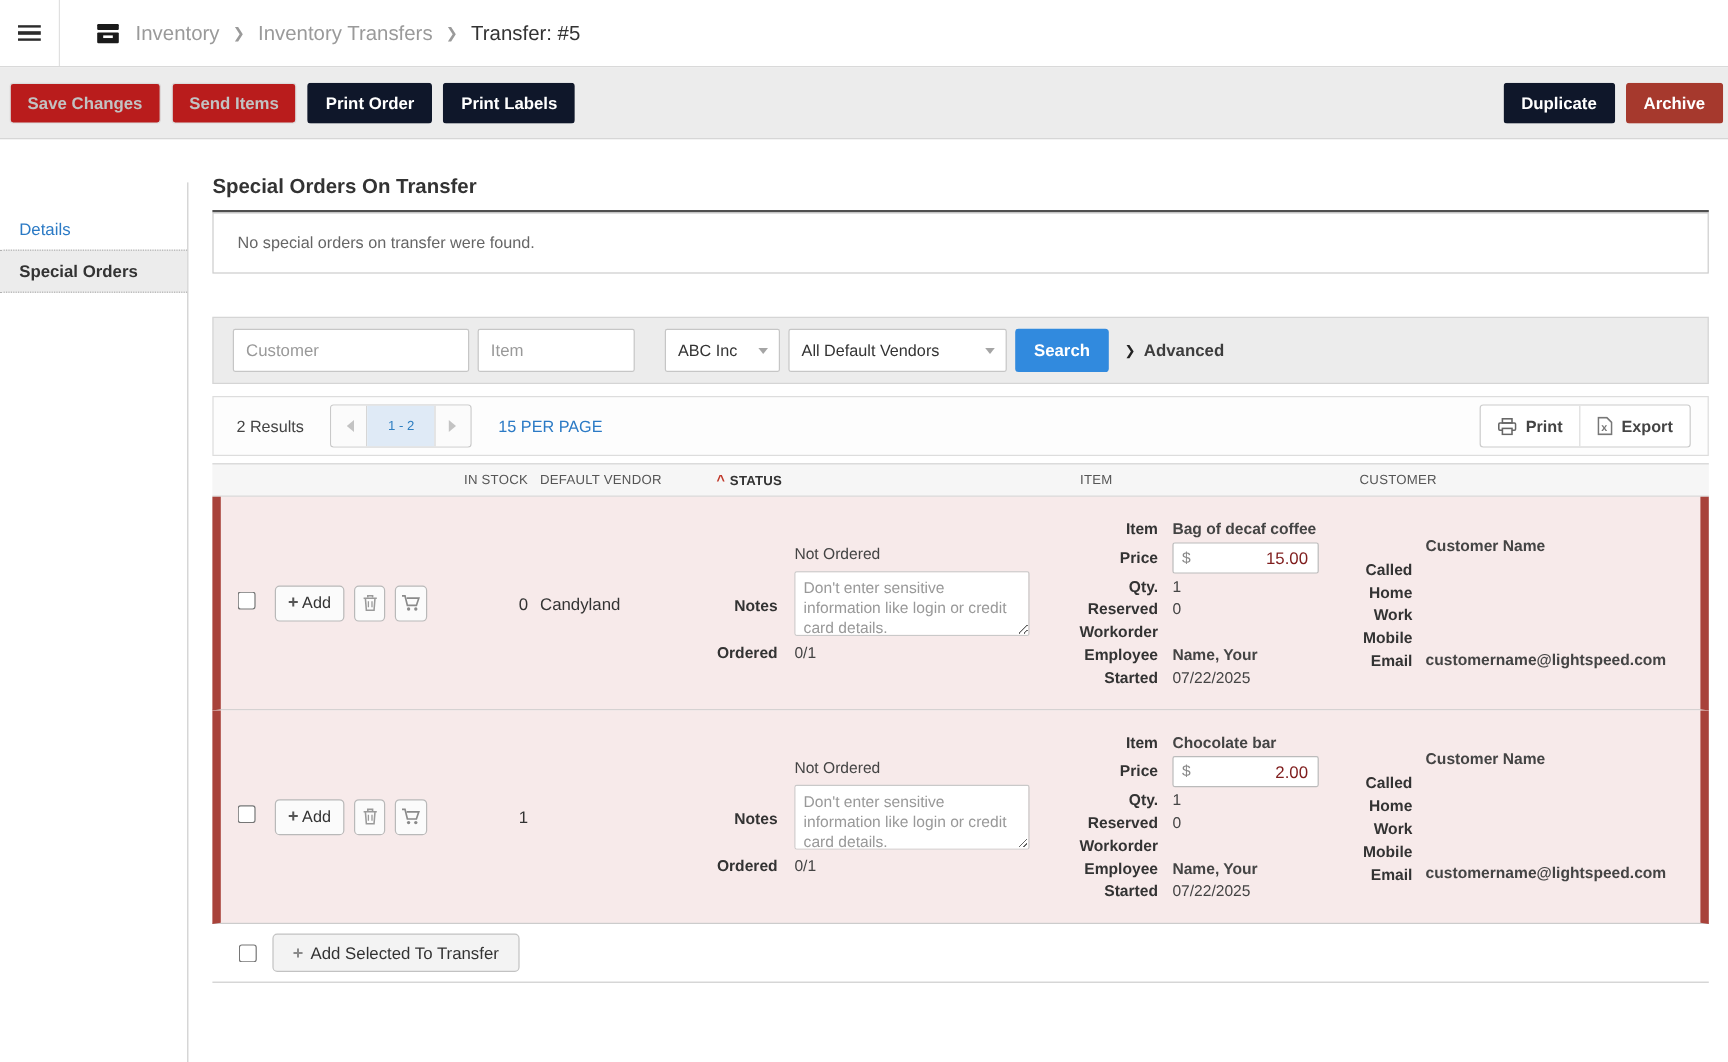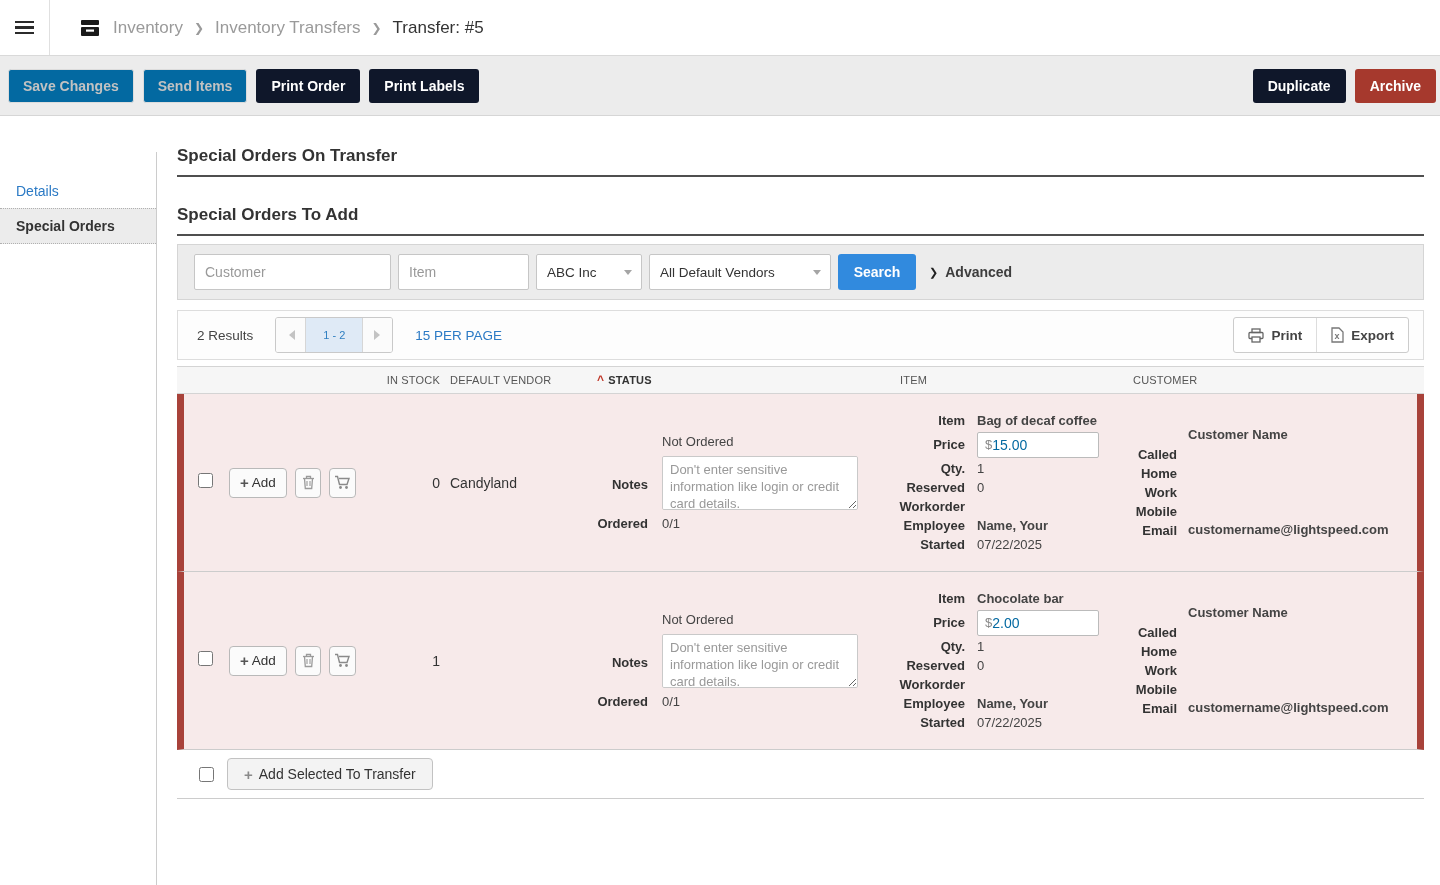--- a/index.html
+++ b/index.html
@@ -12,21 +12,21 @@
   .hamburger div { height:2.5px; background:#2b2b2b; margin:3px 0; }
   .crumbs { display:flex; align-items:center; gap:11px; padding-left:30px; font-size:17px; }
   .crumb-muted { color:#9a9a9a; }
   .crumb-current { color:#333; }
   .crumb-sep { color:#9a9a9a; font-size:12px; font-weight:bold; }
   .box-icon { display:inline-block; margin-right:2px; }
 
   
   .toolbar { height:60px; background:#ececec; border-bottom:1px solid #d6d6d6; display:flex; align-items:center; padding:0 4px 0 8px; gap:9px; }
   .btn { height:34px; border-radius:3px; font-size:14px; font-weight:600; padding:0 14px; display:inline-flex; align-items:center; cursor:pointer; border:1px solid transparent; font-family:inherit; }
-  .btn-disabled { background:#0369a1; border-color:#dcdcdc; color:#c2c2c2; cursor:default;text-align:center; }
+  .btn-disabled { background:#b91c1c; border-color:#dcdcdc; color:#c2c2c2; cursor:default;text-align:center; }
   .btn-gray { background:#0f172a; color:#fff;text-align:right; }
   .btn-red { background:#a6392d; color:#fff; }
   .toolbar .spacer { flex:1; }
 
   
   .bodywrap { display:flex; height:769px; }
   .sidebar { width:157px; border-right:1px solid #ccc; padding-top:22px; flex-shrink:0;margin-top:36px; }
   .side-item { padding:9px 16px; font-size:14px; cursor:pointer; }
   .side-link { color:#2b7ac5; }
   .side-active { background:#ececec; color:#333; font-weight:600; border-top:1px dotted #b0b0b0; border-bottom:1px dotted #b0b0b0; }
@@ -35,21 +35,21 @@
   .sec-title { font-size:17px; font-weight:bold; color:#333; padding-bottom:9px; border-bottom:2px solid #4f4f4f; }
   .empty-box { border:1px solid #ccc; padding:17px 20px; font-size:13.5px; color:#666; }
   .gap28 { height:28px; }
 
   
   .search-bar { margin-top:8px; background:#ececec; border:1px solid #d5d5d5; padding:9px 16px; display:flex; align-items:center; gap:7px; }
   .s-input { height:36px; border:1px solid #c6c6c6; border-radius:2px; padding:0 10px; font-size:14px; font-family:inherit; color:#333; background:#fff; }
   .s-input::placeholder { color:#999; }
   .in-customer { width:197px; } .in-item { width:131px; }
   .fake-select { height:36px; background:#fff; border:1px solid #c6c6c6; border-radius:2px; display:flex; align-items:center; justify-content:space-between; padding:0 9px 0 10px; font-size:13.5px; color:#333; cursor:pointer; }
-  .sel-shop { width:106px; } .sel-vendor { width:182px; }
+  .sel-shop { width:96px;margin-left:18px; } .sel-vendor { width:182px; }
   .caret-down { width:0; height:0; border:4px solid transparent; border-top:5px solid #a5a5a5; margin-top:4px; }
   .btn-search { width:78px; height:36px; background:#318ade; color:#fff; border:0; border-radius:3px; font-size:14px; font-weight:bold; font-family:inherit; cursor:pointer; }
   .advanced { display:flex; align-items:center; gap:7px; margin-left:6px; font-size:14px; font-weight:bold; color:#3d3d3d; cursor:pointer; }
   .adv-chev { font-size:11px; color:#222; }
 
   
   .results-bar { margin-top:10px; border:1px solid #ddd; background:#fdfdfd; height:50px; display:flex; align-items:center; padding:0 14px 0 19px; gap:22px; }
   .res-count { font-size:13.5px; color:#444; }
   .pager { display:flex; height:36px; border:1px solid #c9c9c9; border-radius:3px; overflow:hidden; background:#fff; }
   .pg-arrow { width:30px; display:flex; align-items:center; justify-content:center; cursor:pointer; background:#fbfbfb; }
@@ -92,21 +92,21 @@
   .kv-item { grid-template-columns:85px 1fr; column-gap:12px; }
   .kv-cust { grid-template-columns:67px 1fr; column-gap:11px; padding-right:26px; }
   .rlink { color:#a72d24; font-weight:600; cursor:pointer; }
   .status-txt { margin-bottom:3px; }
 
   .notes-ta { width:196px; height:54px; border:1px solid #c9c9c9; border-radius:2px; font-family:inherit; font-size:13px; line-height:17px; padding:4px 7px; color:#333; background:#fff; resize:both; }
   .notes-ta::placeholder { color:#999; }
 
   .price { width:122px; height:26px; border:1px solid #bbb; border-radius:2px; background:#fff; display:flex; align-items:center; }
   .price .cur { color:#888; padding-left:7px; font-size:13px; }
-  .price input { flex:1; min-width:0; border:0; outline:0; background:transparent; padding-right:8px; font-size:14px; color:#0369a1; font-family:inherit; }
+  .price input { flex:1; min-width:0; border:0; outline:0; background:transparent; text-align:right; padding-right:8px; font-size:14px; color:#7f1d1d; font-family:inherit; }
 
   .table-footer { display:flex; align-items:center; gap:13px; padding:8px 0 8px 22px; border-bottom:1px solid #ccc; height:49px; }
   .btn-addsel { background:#f3f3f3; border:1px solid #c2c2c2; border-radius:4px; height:32px; padding:0 16px; display:inline-flex; align-items:center; gap:6px; font-size:14px; color:#333; cursor:pointer; font-family:inherit; }
   .btn-addsel .plus { color:#8a8a8a; }
 
   svg { display:block; }
 </style>
 </head>
 <body>
 
@@ -147,23 +147,23 @@
 <div class="bodywrap">
 
   <div class="sidebar">
     <div class="side-item side-link">Details</div>
     <div class="side-item side-active">Special Orders</div>
   </div>
 
   <div class="main">
 
     <div class="sec-title">Special Orders On Transfer</div>
+    <div class="empty-box">No special orders on transfer were found.</div>
 
     <div class="gap28"></div>
-    <div class="sec-title">Special Orders To Add</div>
 
     <div class="search-bar">
       <input class="s-input in-customer" placeholder="Customer" style="">
       <input class="s-input in-item" placeholder="Item" style="">
       <div class="fake-select sel-shop">
         <span>ABC Inc</span>
         <span class="caret-down"></span>
       </div>
       <div class="fake-select sel-vendor">
         <span>All Default Vendors</span>

